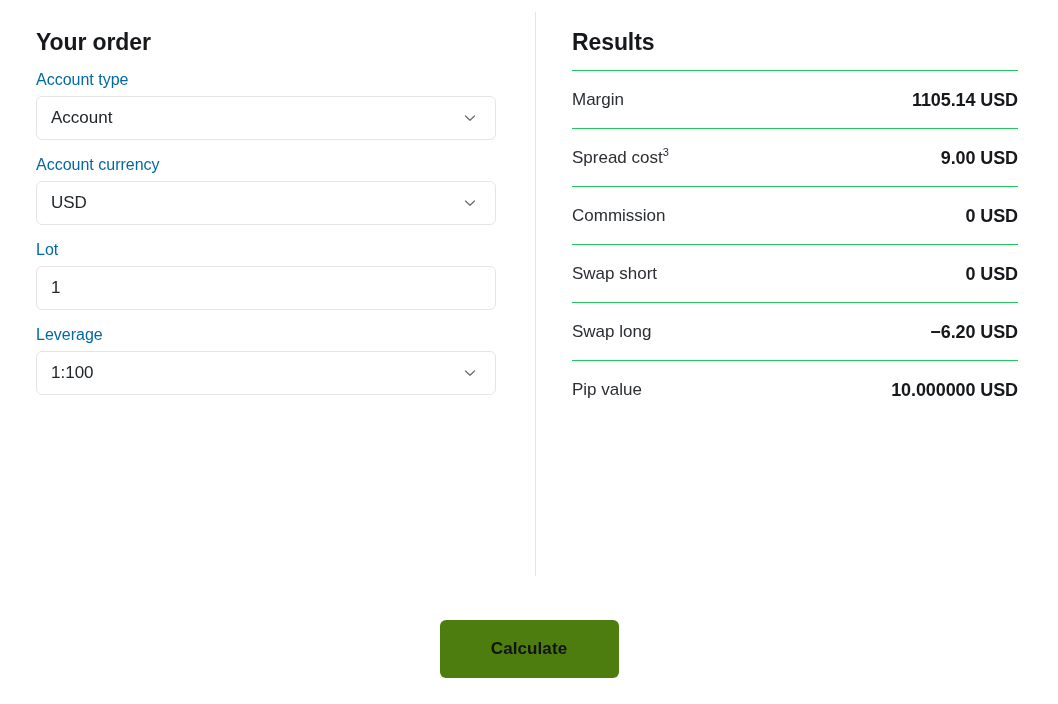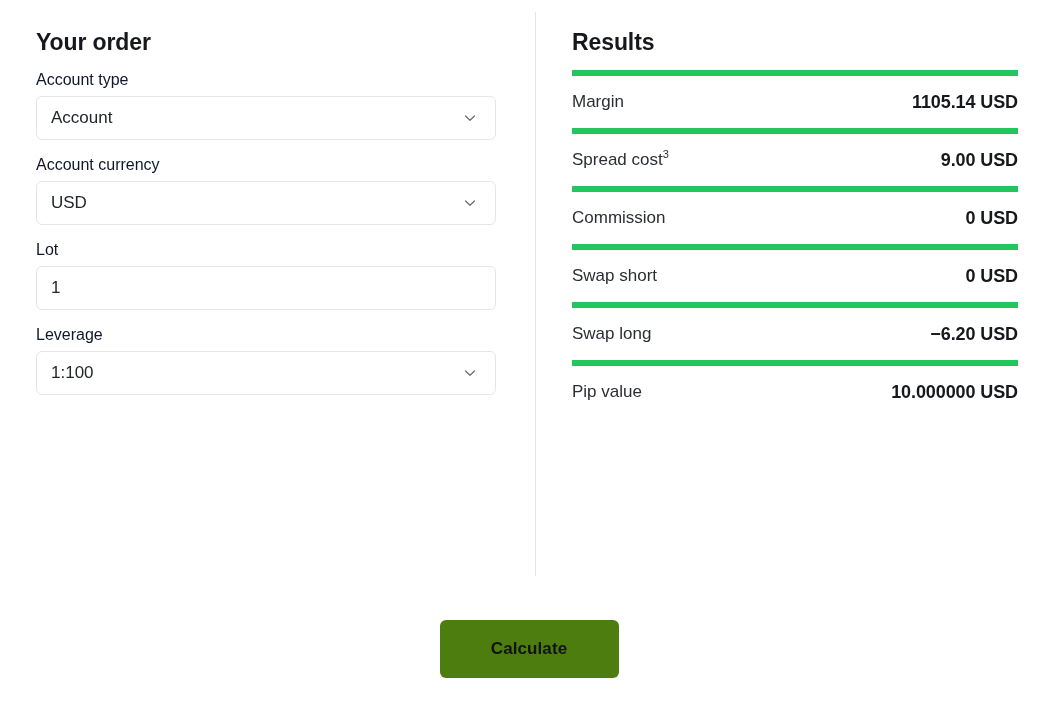--- a/index.html
+++ b/index.html
@@ -60,21 +60,21 @@
   .field {
     margin-bottom: 15px;
   }
   .field:last-child {
     margin-bottom: 0;
   }
   .field-label {
     display: block;
     font-size: 16px;
     line-height: 20px;
-    color: #0f172a;
+    color: #0369a1;
     margin-bottom: 6px;
   }
   .control {
     position: relative;
     box-sizing: border-box;
     width: 460px;
     height: 44px;
     border: 1px solid #e4e5e7;
     border-radius: 6px;
     background: #ffffff;
@@ -105,21 +105,21 @@
 
   
   .results-table {
     width: 446px;
   }
   .result-row {
     display: flex;
     align-items: center;
     justify-content: space-between;
     height: 58px;
-    border-top: 6px solid #22c55e;
+    border-top: 1px solid #22c55e;
     box-sizing: border-box;
   }
   .result-label {
     font-size: 17px;
     line-height: 22px;
     color: #2b2e33;
   }
   .result-label sup {
     font-size: 11px;
     line-height: 0;

